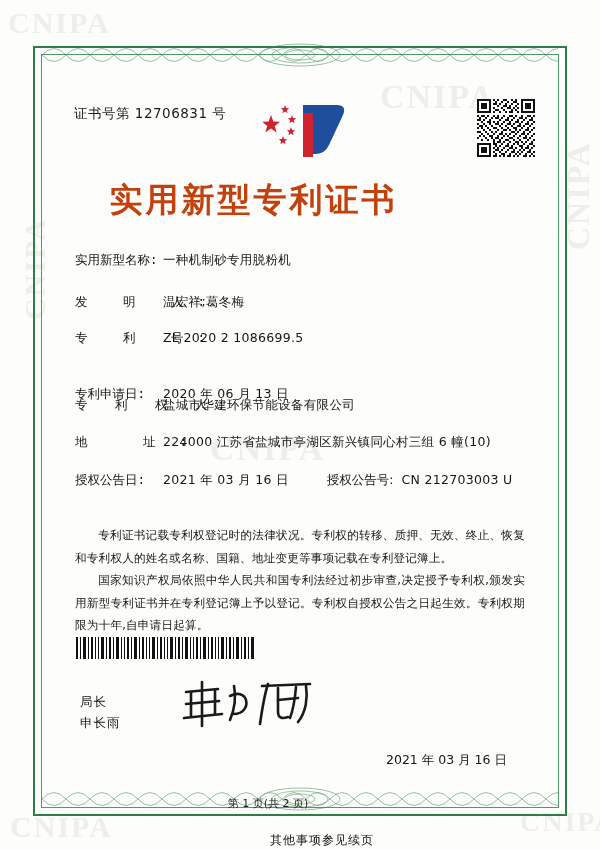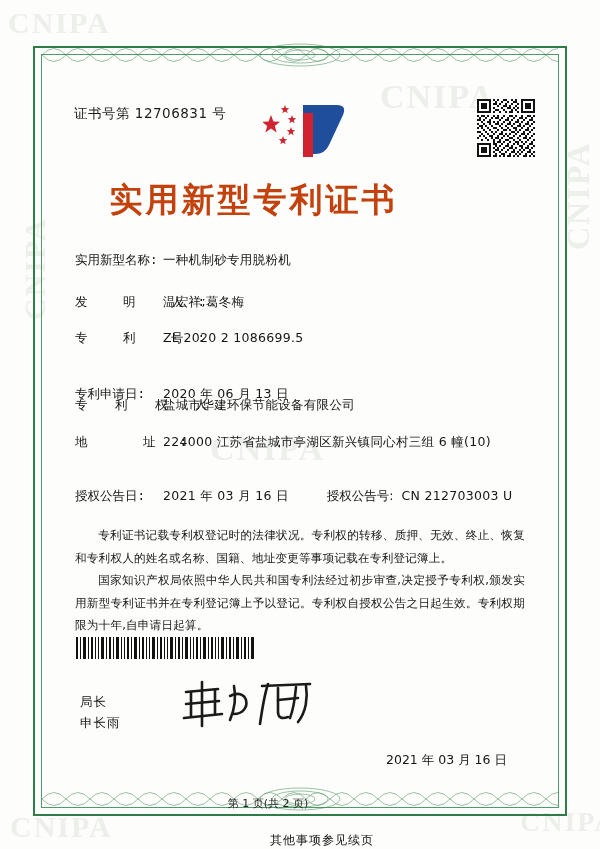--- a/index.html
+++ b/index.html
@@ -129,21 +129,21 @@
   .field .lbl.sp3 { letter-spacing: 14px; }
   .field .lbl.sp4 { letter-spacing: 24px; }
   .field .val { letter-spacing: .3px; }
 
   #f1 { top: 252px; }
   #f2 { top: 294px; }
   #f3 { top: 330px; }
   #f4 { top: 359px; margin-top: 27px; }
   #f5 { top: 397px; }
   #f6 { top: 434px; }
-  #f7 { top: 488px; }
+  #f7 { top: 472px; }
   #f7 .val2lbl { margin-left: 38px; }
 
   #para {
     position: absolute;
     left: 75px;
     top: 524px;
     width: 450px;
     font-size: 11.6px;
     line-height: 1.95;
     color: #171717;

